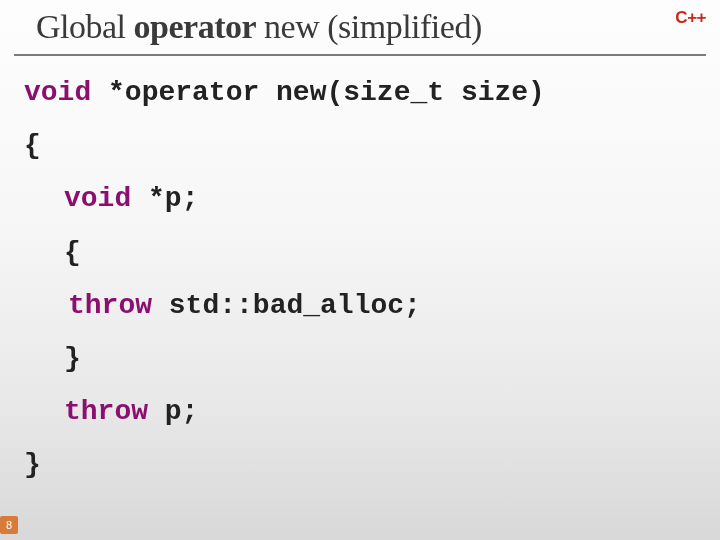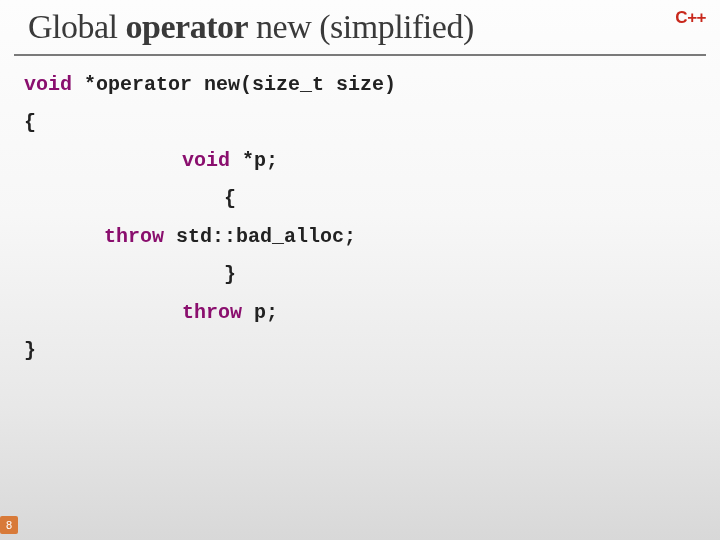--- a/index.html
+++ b/index.html
@@ -5,21 +5,21 @@
   * { margin: 0; padding: 0; box-sizing: border-box; }
   html, body { width: 720px; height: 540px; overflow: hidden; }
   body {
     background: linear-gradient(180deg, #fdfdfd 0%, #f7f7f7 40%, #e8e8e8 75%, #d8d8d8 100%);
     font-family: Georgia, 'Times New Roman', serif;
     position: relative;
   }
   .title {
     position: absolute;
     top: 8px;
-    left: 28px;
+    left: 36px;
     font-size: 34px;
     color: #3a3a3a;
     font-weight: normal;
     letter-spacing: -0.5px;
   }
   .title .bold { font-weight: bold; }
   .badge {
     position: absolute;
     top: 8px;
     right: 14px;
@@ -35,29 +35,29 @@
     left: 14px;
     width: 692px;
     height: 2px;
     background: #7a7a7a;
   }
   .code {
     position: absolute;
     top: 66px;
     left: 24px;
     font-family: 'Courier New', Courier, monospace;
-    font-size: 20px;
+    font-size: 28px;
     color: #222;
     line-height: 1.9;
     font-weight: bold;
   }
   .code .kw { color: #8a0f6e; }
   .code .num { color: #a03a1a; }
-  .ind1 { margin-left: 40px; text-align: center; }
-  .ind2 { margin-left: 80px; }
+  .ind1 { margin-left: 40px; }
+  .ind2 { margin-left: 44px; }
   .pagenum {
     position: absolute;
     left: 0;
     bottom: 6px;
     width: 18px;
     height: 18px;
     background: #d87a39;
     color: #fff;
     font-family: Arial, sans-serif;
     font-size: 11px;

